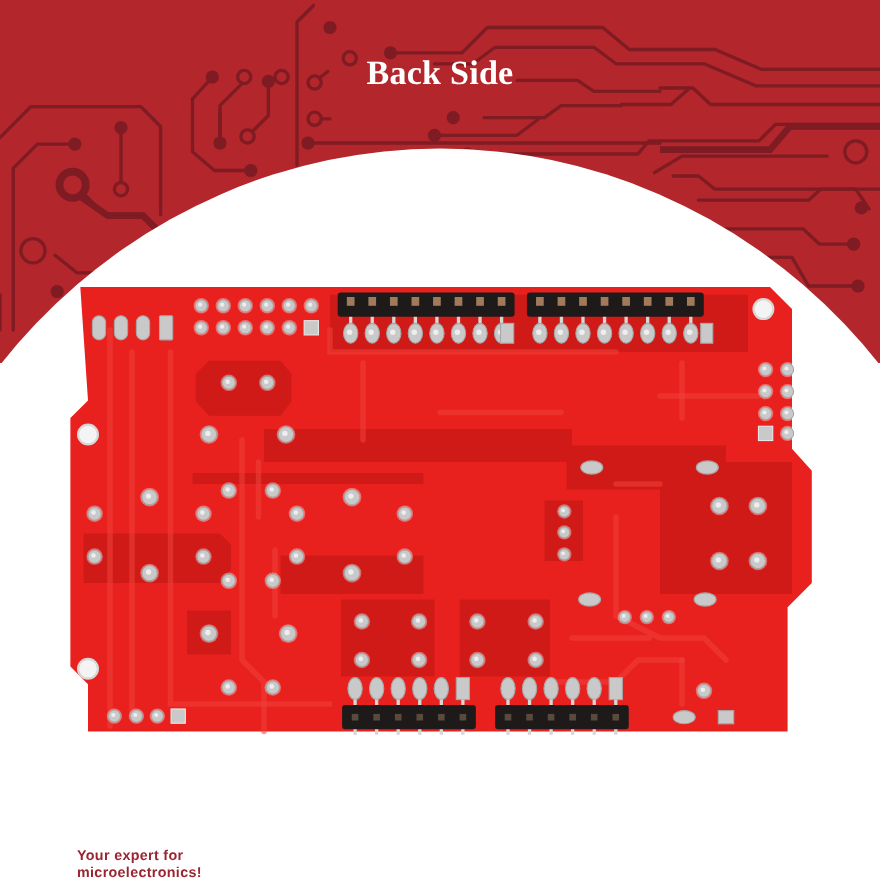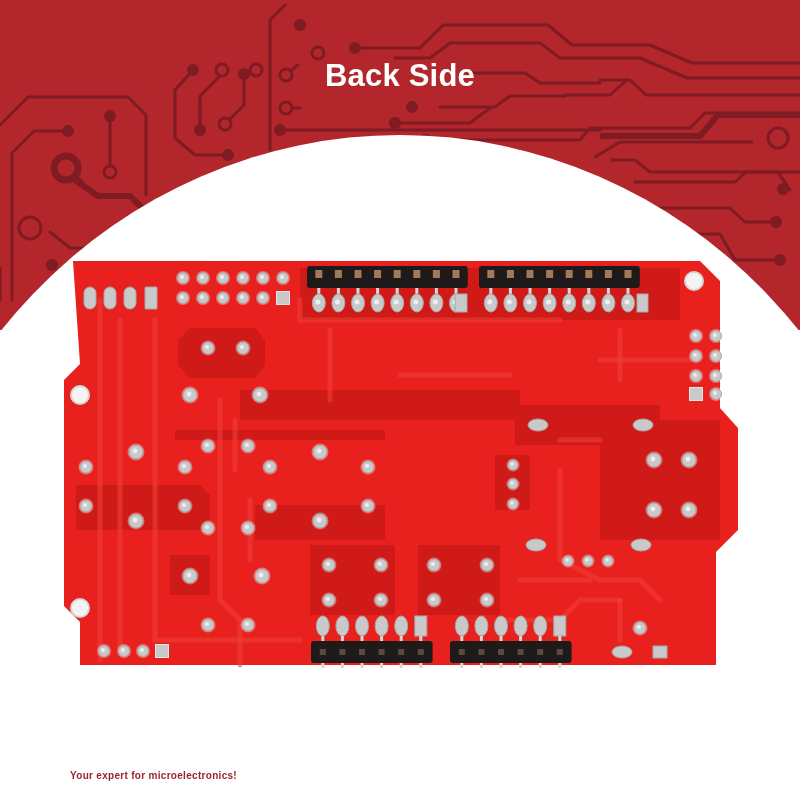--- a/index.html
+++ b/index.html
@@ -1,33 +1,33 @@
 <!DOCTYPE html>
 <html><head>
 <meta charset="utf-8">
 <style>
   html, body { margin: 0; padding: 0; background: #ffffff; }
   #stage { position: relative; width: 800px; height: 800px; overflow: hidden; background: #ffffff; }
   #stage svg { position: absolute; left: 0; top: 0; }
   .title {
     position: absolute; left: 0; top: 48px; width: 800px; text-align: center;
-    font-family: Liberation Sans, sans-serif; font-weight: bold; font-size: 31px;
-    color: #ffffff; letter-spacing: 0.2px; margin-top: 10px;
+    font-family: Liberation Serif, serif; font-weight: bold; font-size: 31px;
+    color: #ffffff; letter-spacing: 0.2px;
   }
   .logo {
     position: absolute; left: 18px; top: 737px; width: 230px; height: 44px;
   }
   .logo-main {
     position: absolute; left: 0; top: 0;
     font-family: "DejaVu Sans", sans-serif; font-size: 34px; line-height: 36px;
     color: #9a2430; letter-spacing: 0.5px; font-weight: normal;
   }
   .logo-tag {
     position: absolute; left: 52px; top: 33px;
-    font-family: "Liberation Sans", sans-serif; font-size: 10px; color: #9a2430; letter-spacing: 0.3px;
+    font-family: "Liberation Sans", sans-serif; font-size: 13px; color: #9a2430; letter-spacing: 0.3px;
     font-weight: bold;
   }
 </style>
 </head>
 <body>
 
 <div id="stage">
   <svg id="bg" width="800" height="800" viewBox="0 0 800 800">
     <rect x="0" y="0" width="800" height="330" fill="#b2262c"></rect>
     <g id="circuit-traces" stroke="#7f1b22" stroke-width="3" fill="none" stroke-linecap="round" stroke-linejoin="round">

